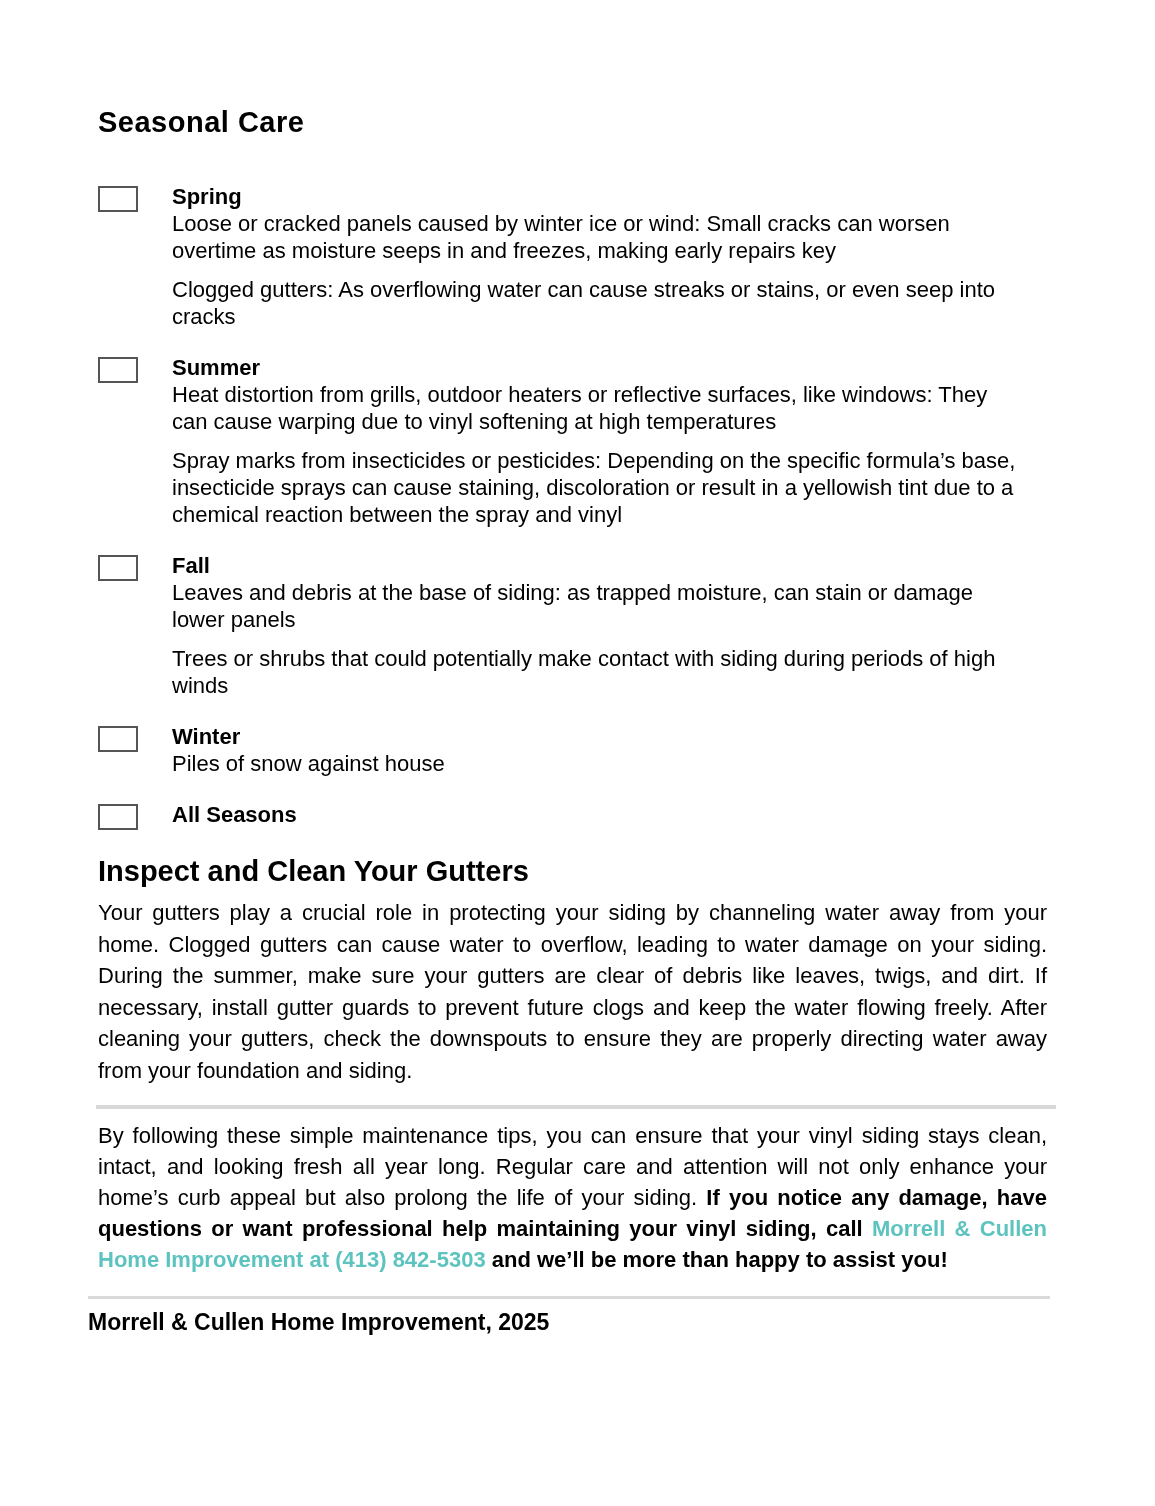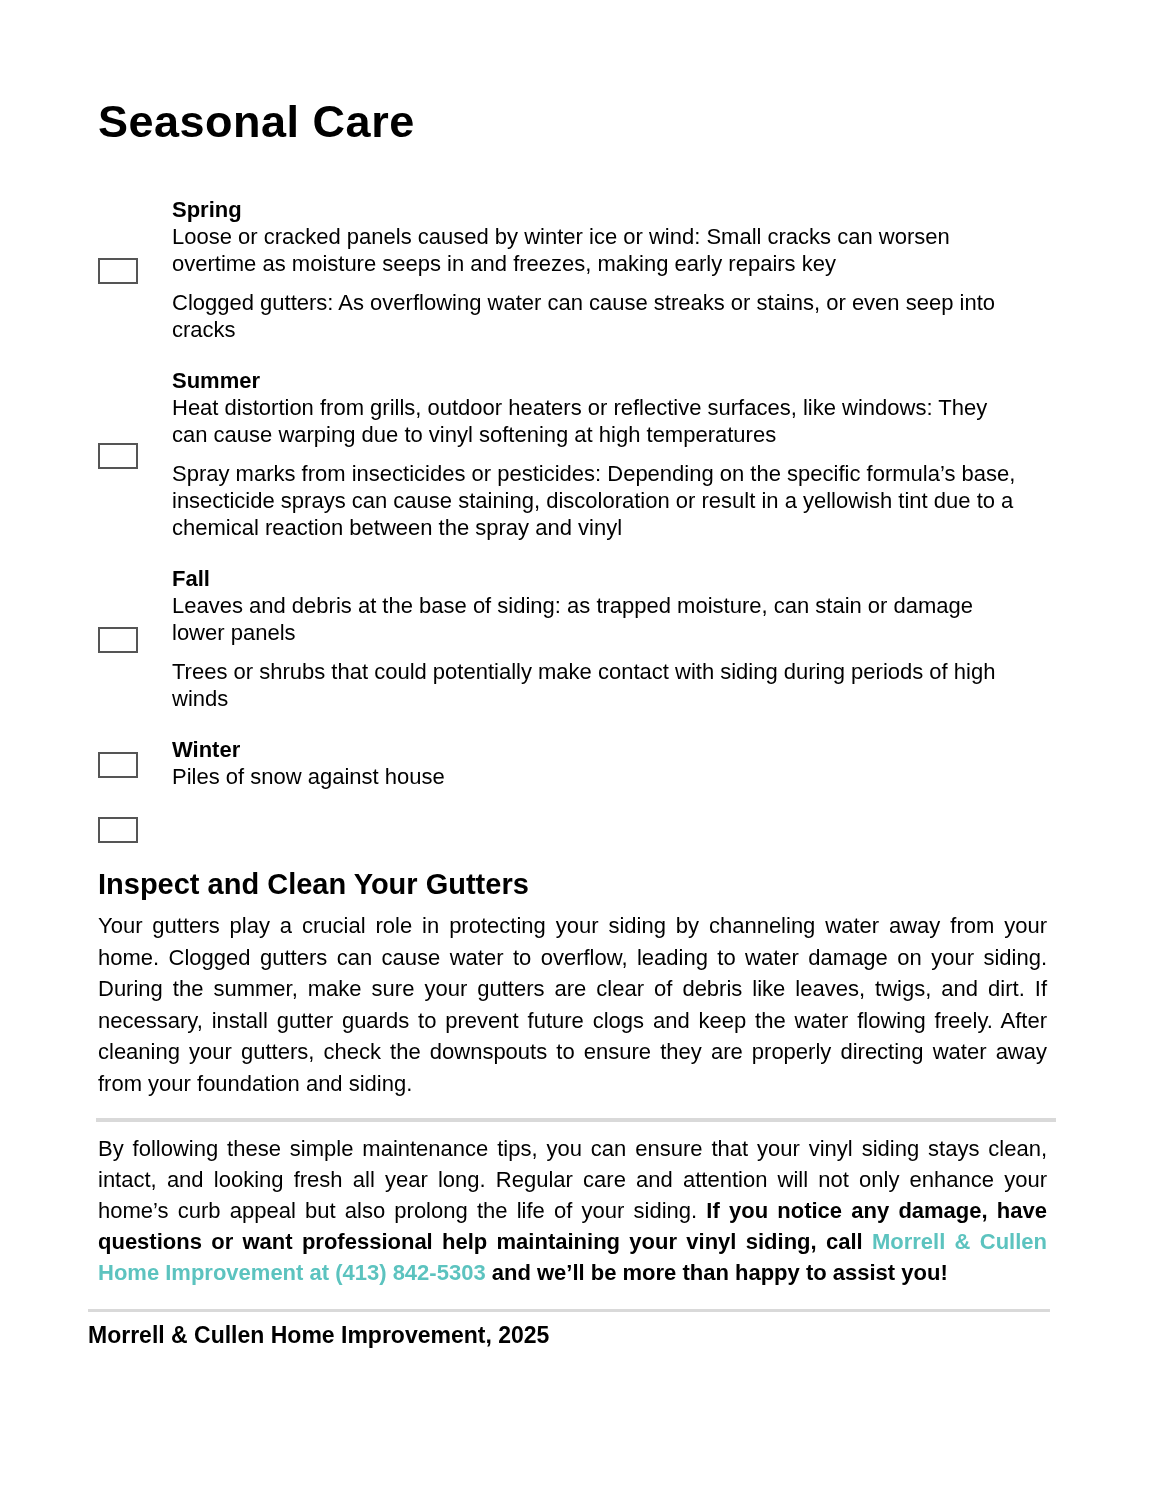--- a/index.html
+++ b/index.html
@@ -12,29 +12,29 @@
   .page {
     position: relative;
     width: 1155px;
     height: 1506px;
     background: #ffffff;
     box-sizing: border-box;
     padding: 96px 108px 0 98px;
     overflow: hidden;
   }
   .doc-title {
-    font-size: 45px;
+    font-size: 29px;
     font-weight: bold;
     line-height: 52px;
-    margin: 0 0 48px 0;
+    margin: 0 0 35px 0;
     letter-spacing: 0.5px;
   }
   .season-row {
     display: flex;
-    align-items: center;
+    align-items: flex-start;
     margin-bottom: 24px;
   }
   .checkbox {
     flex: none;
     width: 36px;
     height: 22px;
     margin-top: 3px;
     background: #ffffff;
     border: 2px solid #555555;
   }
@@ -132,20 +132,21 @@
     <div class="checkbox"></div>
     <div class="season-text">
       <div class="season-label">Winter</div>
       <p>Piles of snow against house</p>
     </div>
   </div>
 
   <div class="season-row">
     <div class="checkbox"></div>
     <div class="season-text">
+      <div class="season-label">All Seasons</div>
     </div>
   </div>
 
   <h2 class="section-heading">Inspect and Clean Your Gutters</h2>
   <p class="gutters-body">Your gutters play a crucial role in protecting your siding by channeling water away from your home. Clogged gutters can cause water to overflow, leading to water damage on your siding. During the summer, make sure your gutters are clear of debris like leaves, twigs, and dirt. If necessary, install gutter guards to prevent future clogs and keep the water flowing freely. After cleaning your gutters, check the downspouts to ensure they are properly directing water away from your foundation and siding.</p>
 
   <div class="divider"></div>
 
   <p class="closing-para"><span>By following these simple maintenance tips, you can ensure that your vinyl siding stays clean, intact, and looking fresh all year long. Regular care and attention will not only enhance your home’s curb appeal but also prolong the life of your siding. </span><span class="bold-run">If you notice any damage, have questions or want professional help maintaining your vinyl siding, call </span><span class="highlight-run">Morrell &amp; Cullen Home Improvement at (413) 842-5303</span><span class="bold-run"> and we’ll be more than happy to assist you!</span></p>
 

